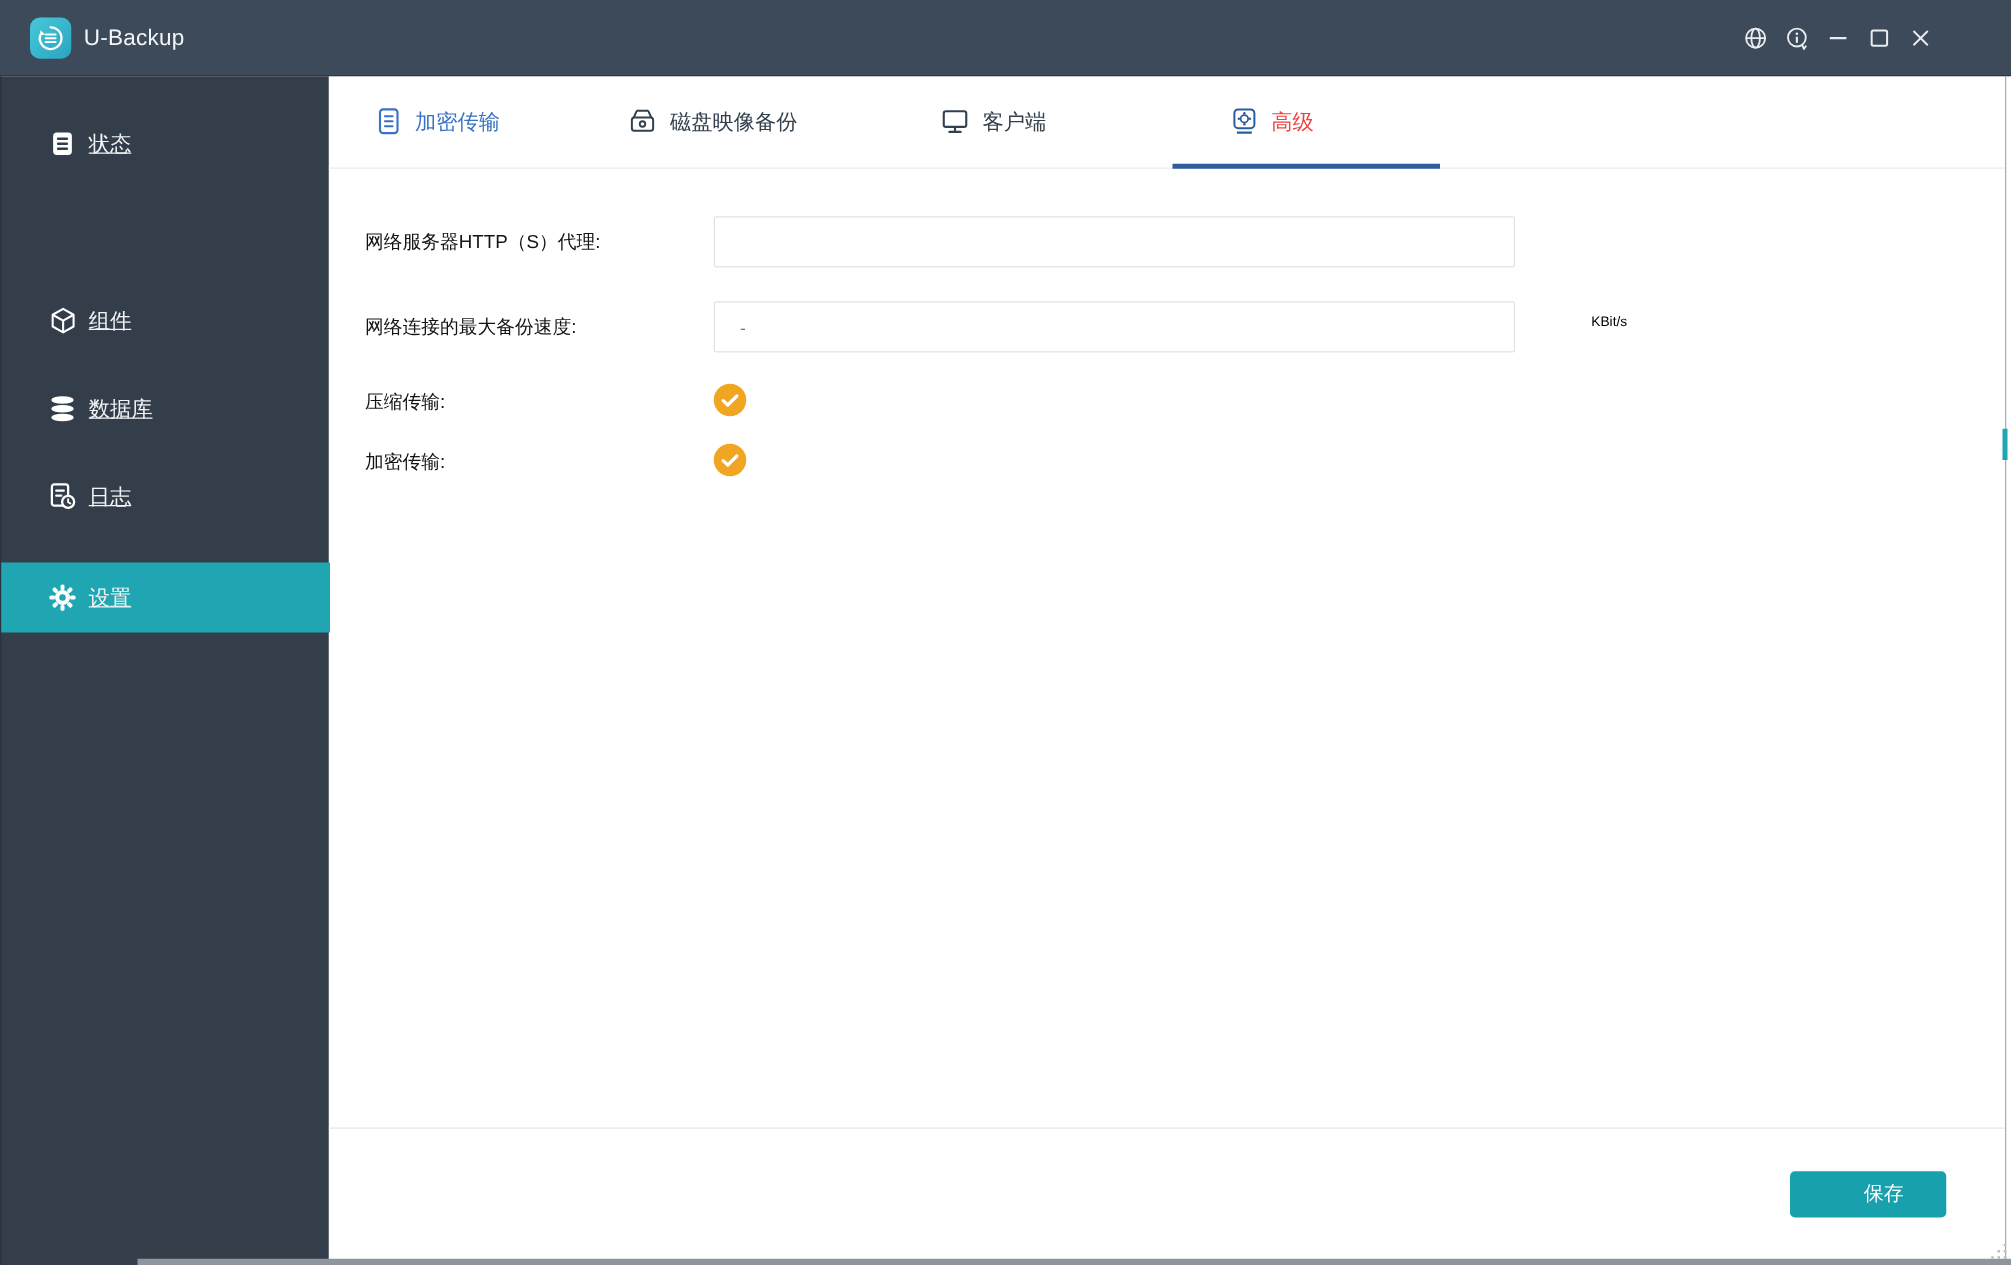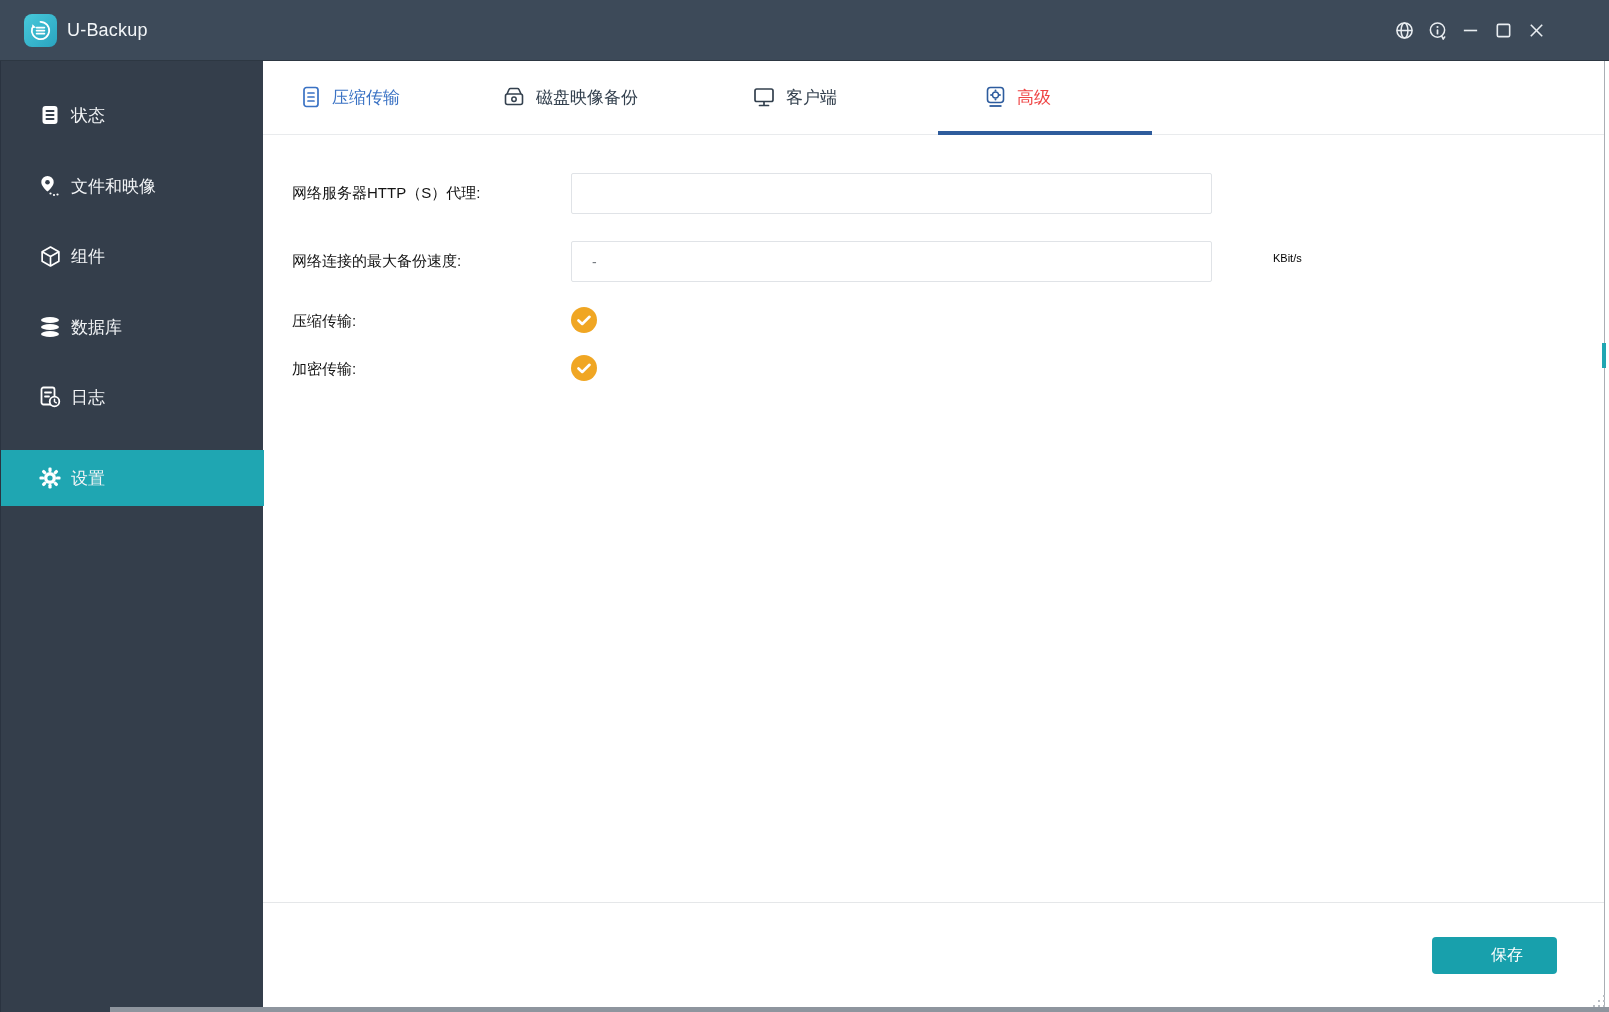--- a/index.html
+++ b/index.html
@@ -37,21 +37,21 @@
   
   .sidebar {
     position:absolute; left:0; top:61px; width:263px; height:951px;
     background:#343e4b; border-left:1px solid #2a3340;
   }
   .side-item {
     position:absolute; left:0; width:263px; height:56px;
     display:flex; align-items:center; color:#f2f4f6; font-size:17px; cursor:pointer;
   }
   .side-item .s-icon { position:absolute; left:37px; width:24px; height:24px; display:flex; align-items:center; justify-content:center; }
-  .side-item .s-label { position:absolute; left:70px; }
+  .side-item .s-label { position:absolute; left:70px;text-decoration:underline; }
   .side-item.active { background:#1fa6b2; }
 
   
   .tab { position:absolute; top:75px; height:44px; display:flex; align-items:center; gap:10px;
          font-size:17px; color:#33404e; cursor:pointer; }
   .tab.blue  { color:#3a72c4; }
   .tab.activeblue { color:#ef4444; }
   .tabs-divider { position:absolute; left:263px; top:134px; width:1341px; height:1px; background:#e9ebed; }
   .tab-underline { position:absolute; left:938px; top:131px; width:214px; height:4px; background:#2e5c9c; }
 
@@ -147,34 +147,20 @@
         <g stroke="#343e4b" stroke-width="2" stroke-linecap="round">
           <line x1="7.5" y1="7" x2="14.5" y2="7"></line>
           <line x1="7.5" y1="11" x2="14.5" y2="11"></line>
           <line x1="7.5" y1="15" x2="14.5" y2="15"></line>
         </g>
       </svg>
     </span>
     <span class="s-label">状态</span>
   </div>
 
-  <div class="side-item" style="top:97px">
-    <span class="s-icon">
-      <svg width="24" height="24" viewBox="0 0 24 24">
-        <path d="M9.5 2 a6.2 6.2 0 0 1 6.2 6.2 c0 4.3-6.2 9.3-6.2 9.3 s-6.2-5-6.2-9.3 A6.2 6.2 0 0 1 9.5 2 z" fill="#ffffff"></path>
-        <circle cx="9.5" cy="8.2" r="2.3" fill="#343e4b"></circle>
-        <g fill="#ffffff">
-          <circle cx="12.5" cy="19.5" r="1.1"></circle>
-          <circle cx="16" cy="21" r="1.1"></circle>
-          <circle cx="19.5" cy="20.5" r="1.1"></circle>
-        </g>
-      </svg>
-    </span>
-    <span class="s-label">文件和映像</span>
-  </div>
 
   <div class="side-item" style="top:238px">
     <span class="s-icon">
       <svg width="24" height="24" viewBox="0 0 24 24">
         <ellipse cx="12" cy="5" rx="9" ry="3" fill="#ffffff"></ellipse>
         <ellipse cx="12" cy="12" rx="9" ry="3" fill="#ffffff"></ellipse>
         <ellipse cx="12" cy="19" rx="9" ry="3" fill="#ffffff"></ellipse>
       </svg>
     </span>
     <span class="s-label">数据库</span>
@@ -230,21 +216,21 @@
 
 <div class="tab blue" style="left:300px">
   <svg width="22" height="24" viewBox="0 0 22 24">
     <rect x="4" y="2.5" width="14" height="19" rx="2.5" fill="none" stroke="#3a72c4" stroke-width="1.7"></rect>
     <g stroke="#3a72c4" stroke-width="1.7" stroke-linecap="round">
       <line x1="8" y1="8" x2="14" y2="8"></line>
       <line x1="8" y1="12" x2="14" y2="12"></line>
       <line x1="8" y1="16" x2="14" y2="16"></line>
     </g>
   </svg>
-  <span>压缩传输</span>
+  <span>加密传输</span>
 </div>
 
 <div class="tab" style="left:502px">
   <svg width="24" height="24" viewBox="0 0 24 24">
     <path d="M5 9 L7 4.5 a1.8 1.8 0 0 1 1.7-1 h6.6 a1.8 1.8 0 0 1 1.7 1 L19 9" fill="none" stroke="#33404e" stroke-width="1.6"></path>
     <rect x="3.5" y="9" width="17" height="10.5" rx="2" fill="none" stroke="#33404e" stroke-width="1.6"></rect>
     <circle cx="12" cy="14.2" r="2.2" fill="none" stroke="#33404e" stroke-width="1.5"></circle>
   </svg>
   <span>磁盘映像备份</span>
 </div>

